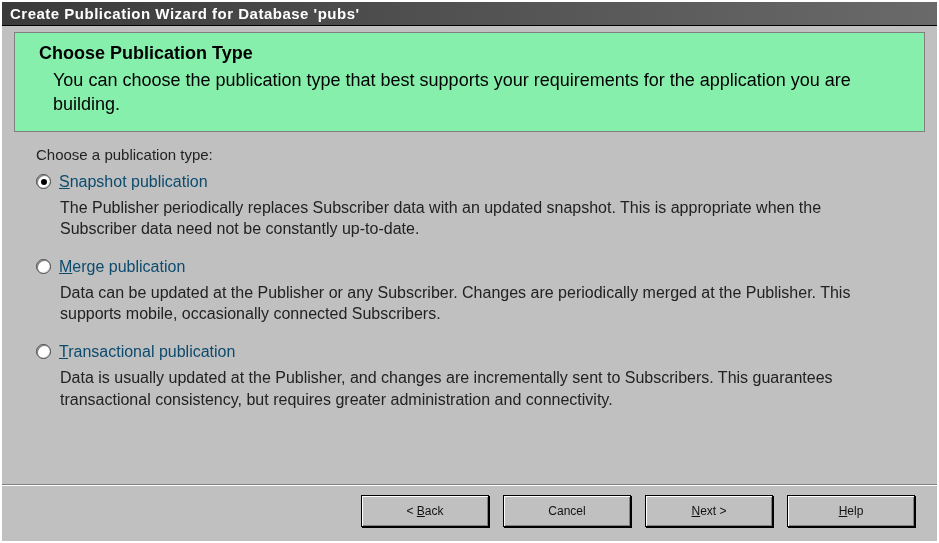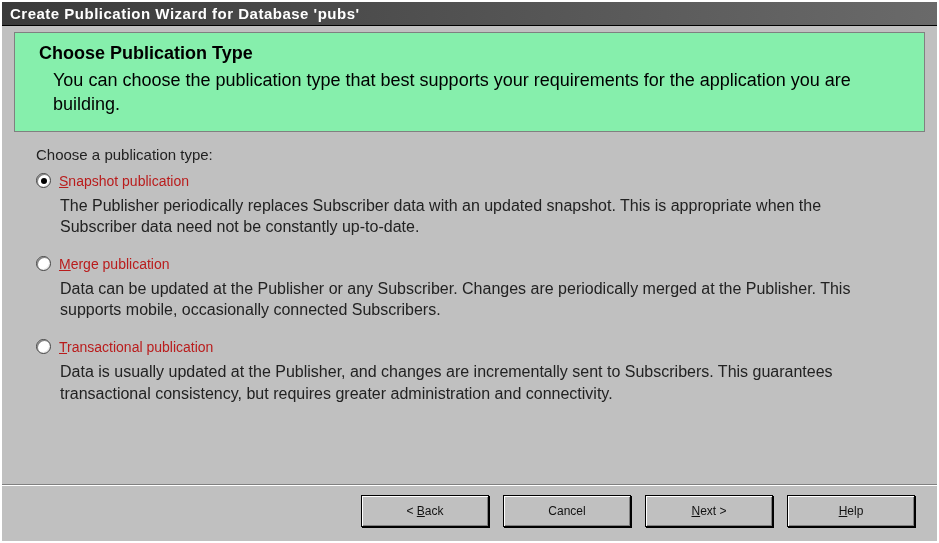--- a/index.html
+++ b/index.html
@@ -78,22 +78,22 @@
     justify-content: center;
     flex: none;
   }
   .radio .dot {
     width: 6px;
     height: 6px;
     border-radius: 50%;
     background: #000;
   }
   .opt-label {
-    font-size: 14px;
-    color: #b91c1c;
+    font-size: 16px;
+    color: #0c4a6e;
   }
   .mn { text-decoration: underline; }
   .opt-desc {
     font-size: 16px;
     line-height: 1.35;
     color: #222;
     padding-left: 24px;
     max-width: 840px;
   }
   .button-row {

